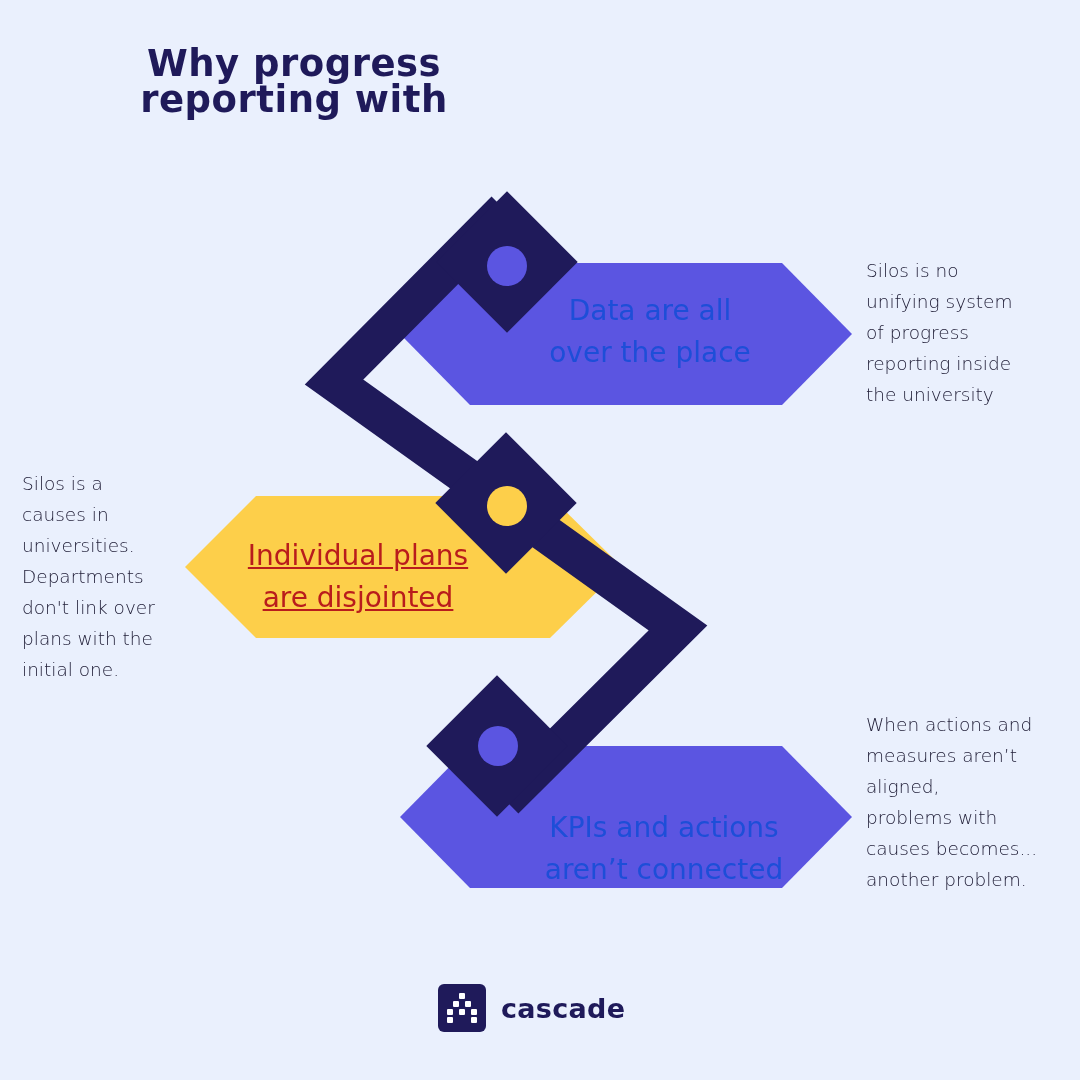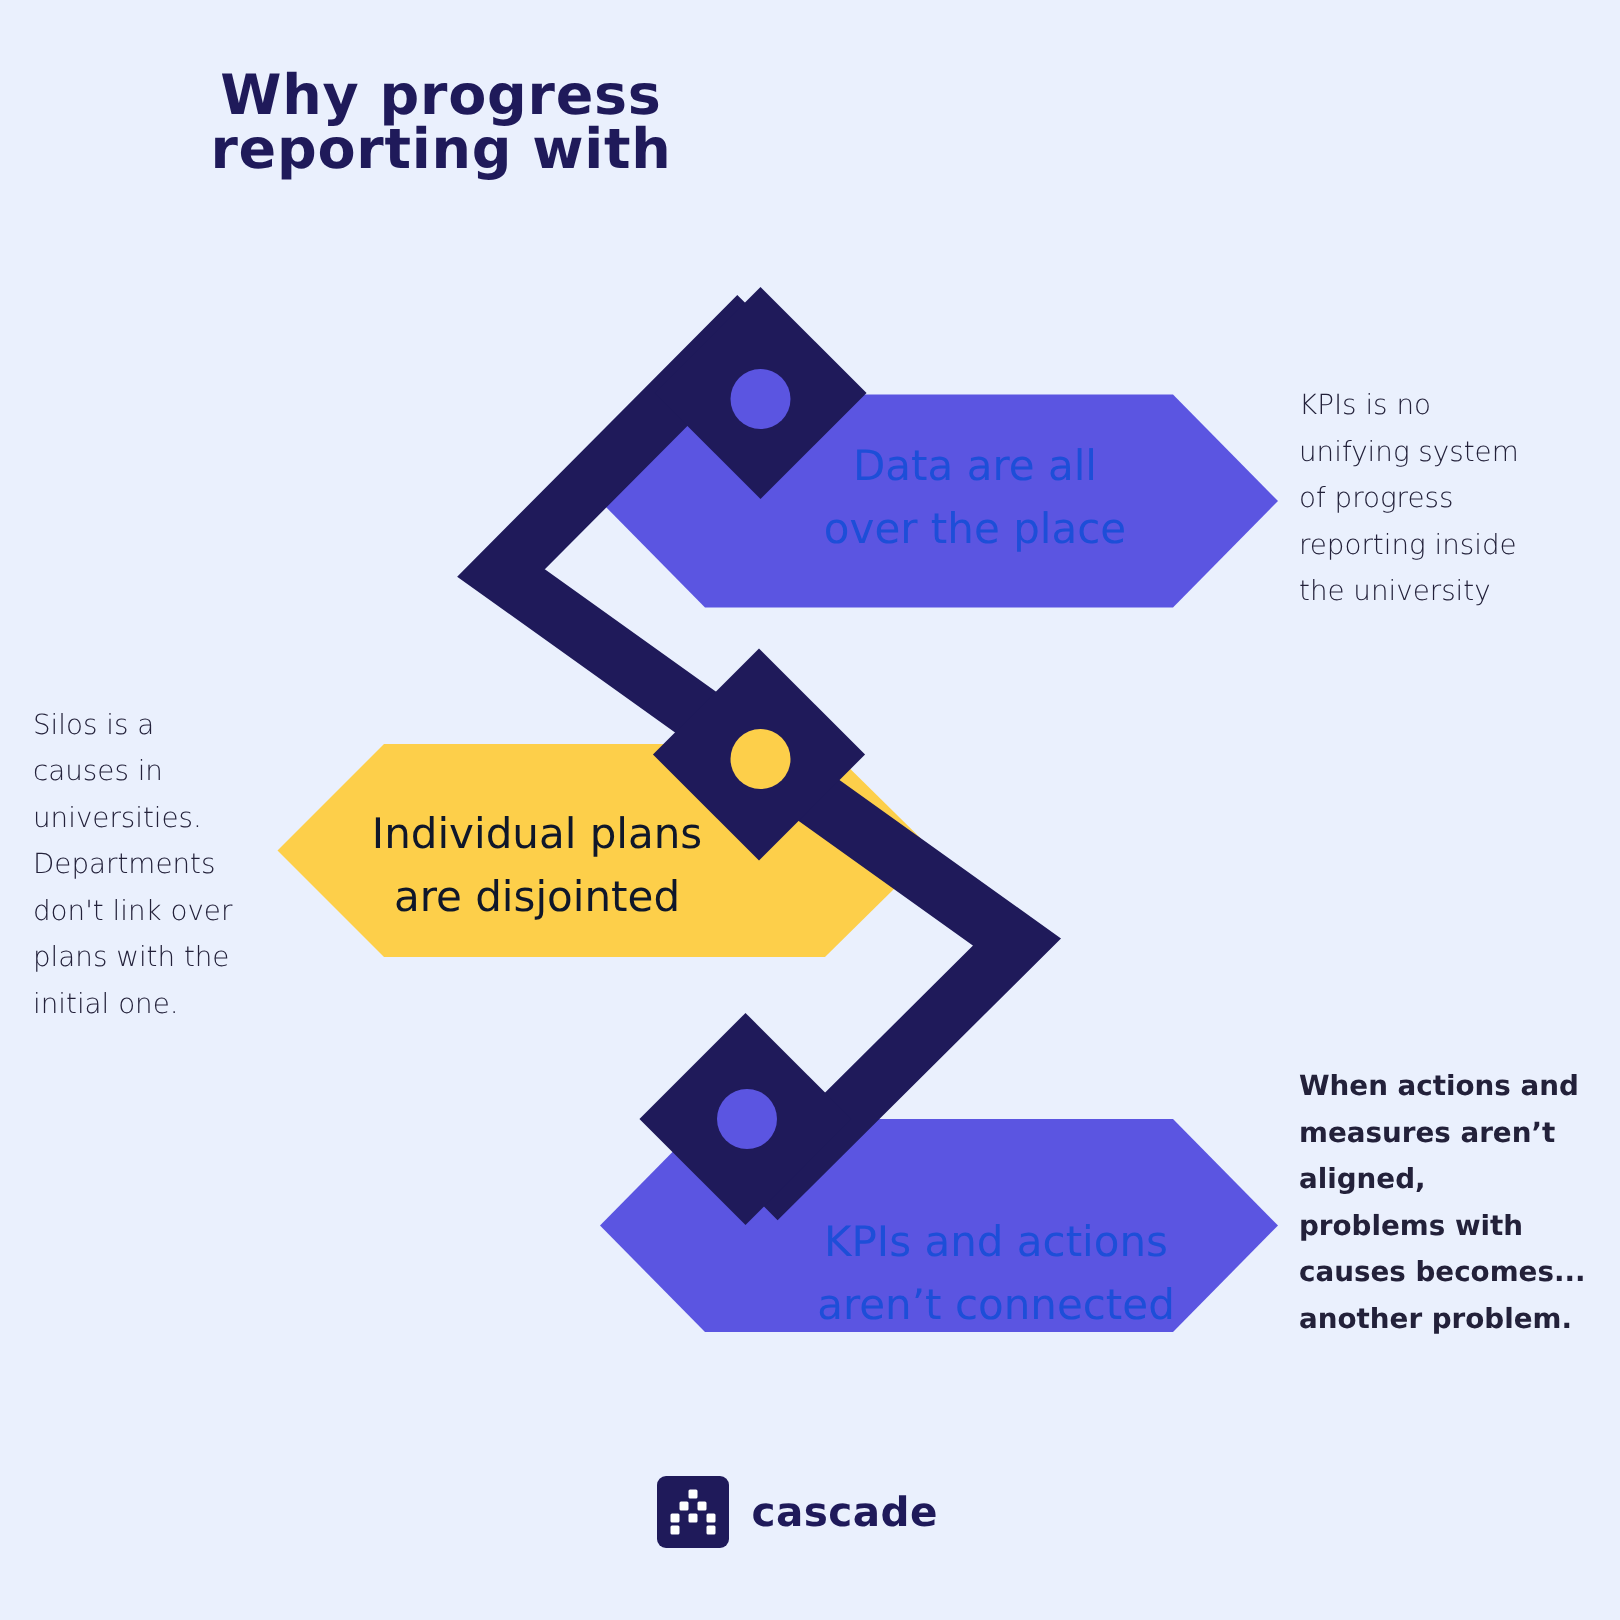--- a/index.html
+++ b/index.html
@@ -3,21 +3,21 @@
 <meta charset="utf-8">
 <style>
   html, body { margin:0; padding:0; }
   body { width:1080px; height:1080px; background:#EAF0FD; position:relative; overflow:hidden; font-family:"Liberation Sans", "DejaVu Sans", sans-serif; }
   .title { position:absolute; left:40px; top:46px; width:508px; text-align:center; color:#1F1A5A; font-family:"DejaVu Sans", sans-serif; font-weight:bold; font-size:37px; line-height:36px; letter-spacing:0.5px; margin:0; }
   .title span { display:block; }
   svg.diagram { position:absolute; left:0; top:0; }
   .hex-label { position:absolute; text-align:center; font-family:"DejaVu Sans", sans-serif; font-size:28px; line-height:42px; }
   .hex-label span { display:block; }
   .white { color:#1d4ed8; }
-  .navy { color:#0f172a; }
+  .navy { color:#b91c1c;text-decoration:underline; }
   .side-text { position:absolute; color:#23213A; font-family:"DejaVu Sans", sans-serif; font-size:18.5px; line-height:31px; font-weight:300; }
   .side-text span { display:block; white-space:nowrap; }
   .logo { position:absolute; left:438px; top:984px; display:flex; align-items:center; }
   .logo-mark { width:48px; height:48px; background:#1F1A5A; border-radius:6px; position:relative; }
   .logo-mark i { position:absolute; width:6px; height:6px; background:#FFFFFF; border-radius:1px; }
   .logo-word { margin-left:15px; color:#1F1A5A; font-family:"DejaVu Sans", sans-serif; font-weight:bold; font-size:27px; letter-spacing:0.3px; }
 </style>
 </head>
 <body>
 
@@ -52,36 +52,36 @@
 <div class="hex-label navy" style="left:222px; top:535px; width:272px;">
   <span>Individual plans</span>
   <span>are disjointed</span>
 </div>
 <div class="hex-label white" style="left:524px; top:775px; width:280px;margin-top:32px;">
   <span>KPIs and actions</span>
   <span>aren’t connected</span>
 </div>
 
 <div class="side-text" style="left:866px; top:255px;">
-  <span>KPIs is no</span>
+  <span>Silos is no</span>
   <span>unifying system</span>
   <span>of progress</span>
   <span>reporting inside</span>
   <span>the university</span>
 </div>
 <div class="side-text" style="left:22px; top:468px;">
   <span>Silos is a</span>
   <span>causes in</span>
   <span>universities.</span>
   <span>Departments</span>
   <span>don't link over</span>
   <span>plans with the</span>
   <span>initial one.</span>
 </div>
-<div class="side-text" style="left:866px; top:709px;font-weight:bold;">
+<div class="side-text" style="left:866px; top:709px;">
   <span>When actions and</span>
   <span>measures aren’t</span>
   <span>aligned,</span>
   <span>problems with</span>
   <span>causes becomes...</span>
   <span>another problem.</span>
 </div>
 
 <div class="logo">
   <div class="logo-mark">

